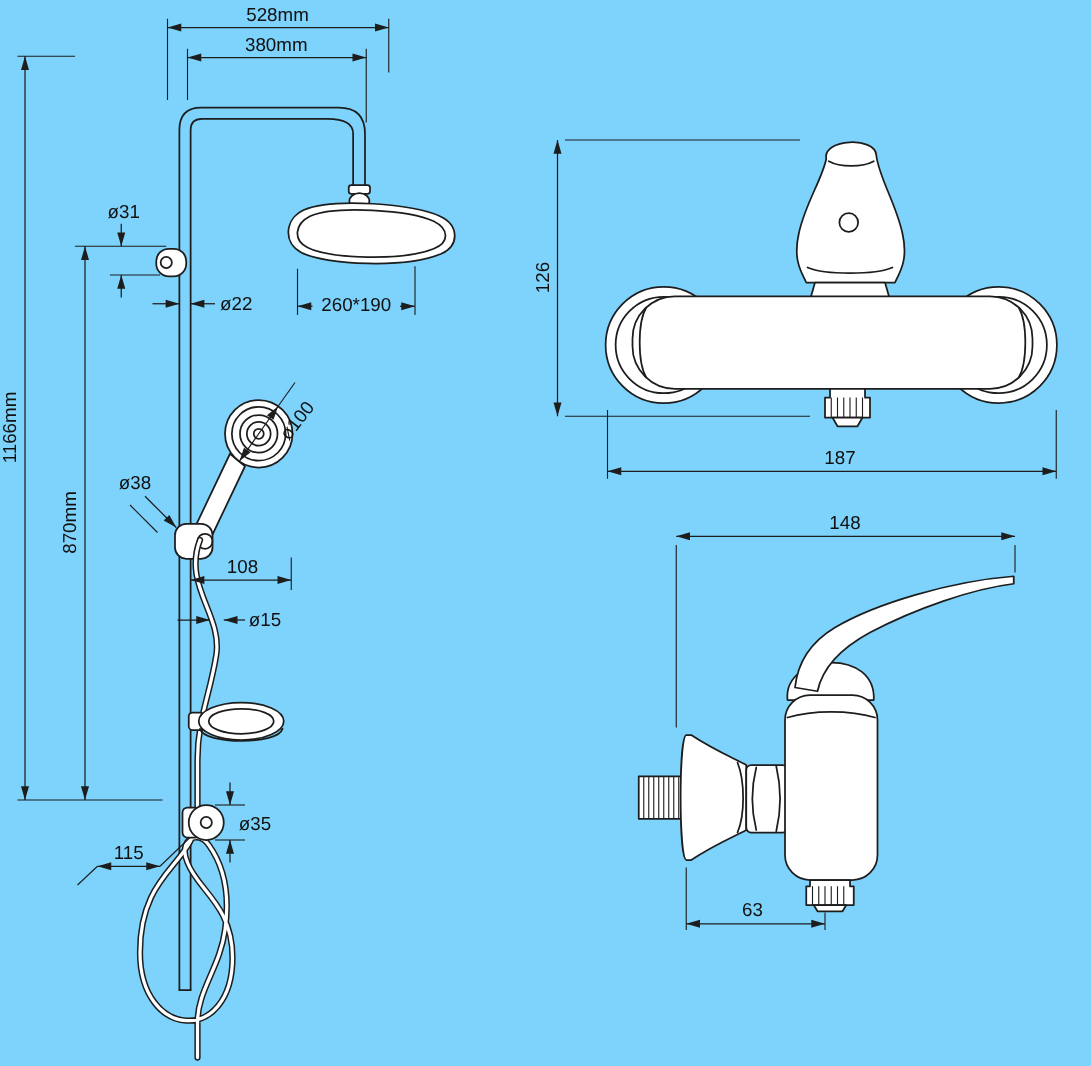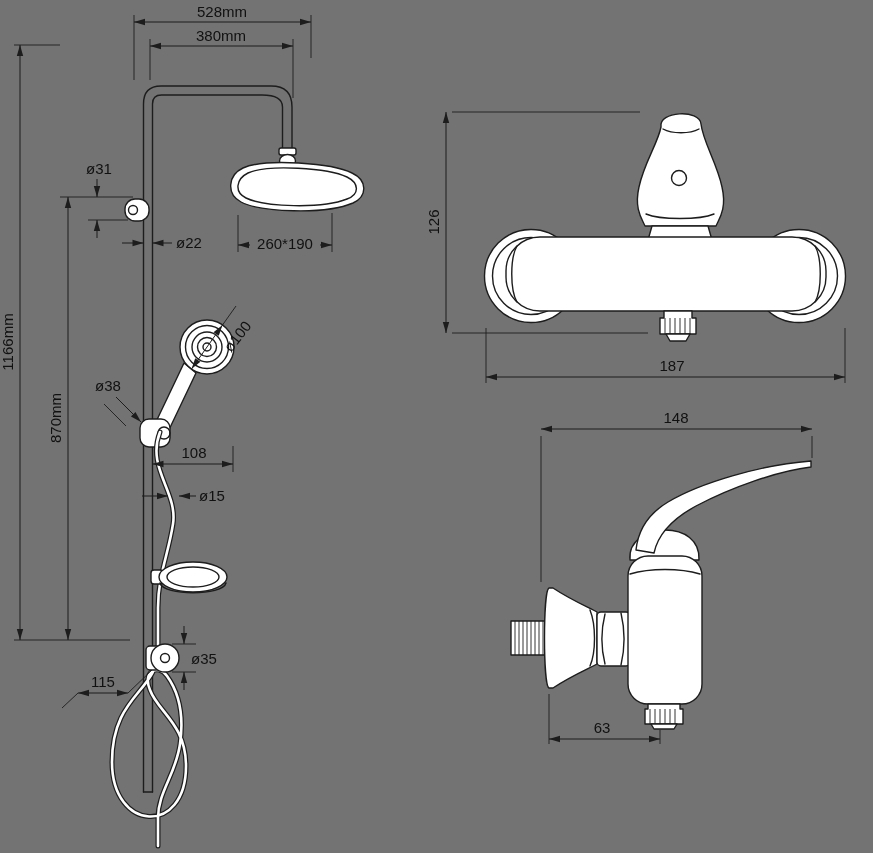--- a/index.html
+++ b/index.html
@@ -1,16 +1,16 @@
 <!DOCTYPE html>
 <html><head>
 <meta charset="utf-8">
 <style>
   html,body{margin:0;padding:0;background:#ffffff;}
-  .canvas{position:relative;width:873px;height:853px;background:#737373;overflow:hidden;}
+  .canvas{position:relative;width:873px;height:853px;background:#7dd3fc;overflow:hidden;}
   svg{display:block;}
   .p  {fill:none;stroke:#1d1d1d;stroke-width:1.4;stroke-linecap:round;stroke-linejoin:round;}
   .pf {fill:#ffffff;stroke:#1d1d1d;stroke-width:1.4;stroke-linejoin:round;}
   .d  {fill:none;stroke:#1d1d1d;stroke-width:1;}
   .x  {fill:none;stroke:#1d1d1d;stroke-width:0.9;}
   .hose-o{fill:none;stroke:#1d1d1d;stroke-width:5;stroke-linecap:round;}
   .hose-i{fill:none;stroke:#ffffff;stroke-width:2.6;stroke-linecap:round;}
   .t{font-family:"Liberation Sans","DejaVu Sans",sans-serif;font-size:15px;fill:#111111;}
 </style>
 </head>

